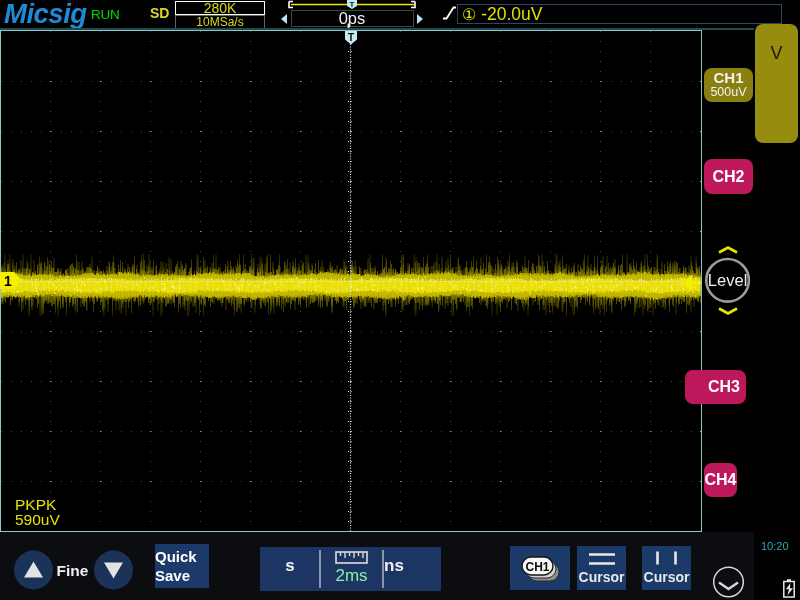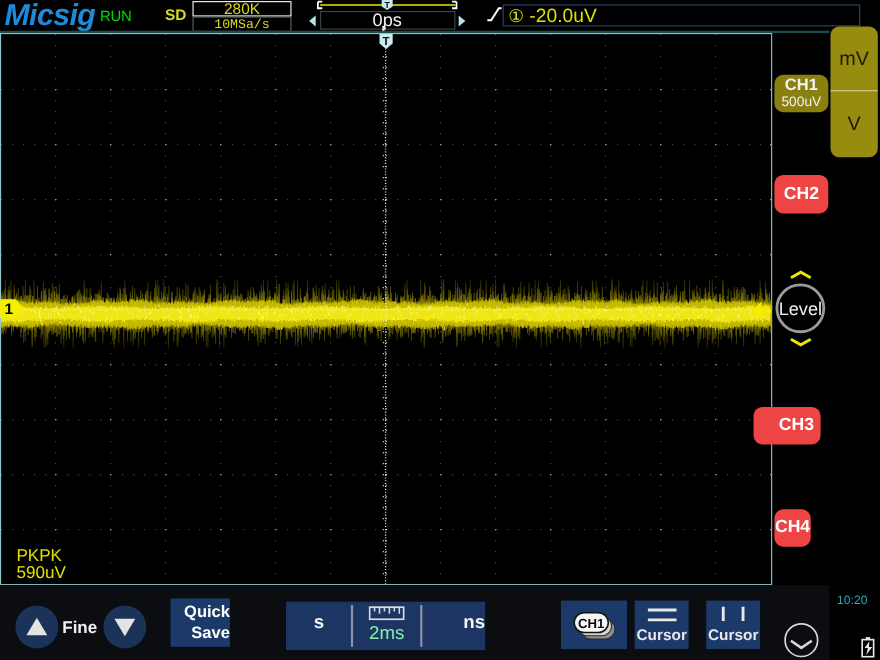--- a/index.html
+++ b/index.html
@@ -1,30 +1,30 @@
 <!DOCTYPE html>
 <html><head>
 <meta charset="utf-8">
 <style>
   html,body{margin:0;padding:0;background:#000;}
   body{width:800px;height:600px;position:relative;overflow:hidden;transform:translateZ(0);
        font-family:"Liberation Sans",sans-serif;}
   .abs{position:absolute;}
   .navy{background:#1c3a69;color:#fff;}
-  .blue-btn{background:#ef4444;color:#fff;font-weight:bold;font-size:16px;
+  .blue-btn{background:#be185d;color:#fff;font-weight:bold;font-size:16px;
     border-radius:8px;display:flex;align-items:center;justify-content:center;}
 </style>
 </head>
 <body>
 
 <div class="abs" style="left:4px;top:-2px;color:#1e8bd8;font-weight:bold;font-style:italic;font-size:27.5px;letter-spacing:-0.5px;">Micsig</div>
 <div class="abs" style="left:91px;top:7px;color:#0d0;font-size:13.5px;letter-spacing:-0.3px;">RUN</div>
 <div class="abs" style="left:150px;top:5px;color:#d9d91f;font-weight:bold;font-size:14px;">SD</div>
 <div class="abs" style="left:175px;top:1px;width:88px;height:12px;border:1px solid #ffffff;color:#d9d91f;font-size:14px;text-align:center;line-height:12px;">280K</div>
-<div class="abs" style="left:175px;top:15px;width:88px;height:12px;border:1px solid #5d6466;color:#d9d91f;font-size:12px;text-align:center;line-height:12px;font-family:Liberation Mono, monospace;">10MSa/s</div>
+<div class="abs" style="left:175px;top:15px;width:88px;height:12px;border:1px solid #5d6466;color:#d9d91f;font-size:12px;text-align:center;line-height:12px;">10MSa/s</div>
 
 <svg class="abs" style="left:272px;top:0;" width="160" height="30" viewBox="0 0 160 30">
   <line x1="19" y1="4.5" x2="142" y2="4.5" stroke="#e8e800" stroke-width="1.5"></line>
   <path d="M17 1.5h4M17 1.5v6h4" stroke="#fff" stroke-width="1.6" fill="none"></path>
   <path d="M143 1.5h-4M143 1.5v6h-4" stroke="#fff" stroke-width="1.6" fill="none"></path>
   <polygon points="75,0 85,0 85,6 80,9 75,6" fill="#c4e9ee"></polygon>
   <text x="80" y="7" font-size="8" font-weight="bold" fill="#061318" text-anchor="middle">T</text>
   <rect x="19.5" y="10.5" width="122" height="16" fill="#000" stroke="#3e4648" stroke-width="1"></rect>
   <text x="80" y="24" font-size="16.5" fill="#f2f2f2" text-anchor="middle">0ps</text>
   <polygon points="15,14 9,19 15,24" fill="#b5e6ee"></polygon>
@@ -125,21 +125,20 @@
   <polygon points="683,253 692,244.5 692,261.5" fill="#f4ee00"></polygon>
 
   <polygon points="0,242 14,242 22,250.5 14,259 0,259" fill="#f4ee00"></polygon>
   <text x="8" y="255.5" font-size="14" font-weight="bold" fill="#000" text-anchor="middle">1</text>
 
   <text x="15" y="480" font-size="15.5" fill="#e3e300">PKPK</text>
   <text x="15" y="495" font-size="15.5" fill="#e3e300">590uV</text>
 </svg>
 
 <div class="abs" style="left:755px;top:24px;width:43px;height:119px;border-radius:8px;background:#968c10;color:#1b1b00;">
-  <div style="height:59px;display:flex;align-items:center;justify-content:center;font-size:18px;border-bottom:1.5px solid #d9d393;box-sizing:border-box;">mV</div>
   <div style="height:58px;display:flex;align-items:center;justify-content:center;font-size:18px;">V</div>
 </div>
 
 <div class="abs" style="left:704px;top:68px;width:49px;height:34px;border-radius:8px;background:#8a8010;color:#f2f2f2;text-align:center;">
   <div style="font-size:15px;font-weight:bold;margin-top:1px;">CH1</div>
   <div style="font-size:12.5px;margin-top:-1px;">500uV</div>
 </div>
 
 <div class="abs blue-btn" style="left:704px;top:159px;width:49px;height:35px;">CH2</div>
 
@@ -159,32 +158,32 @@
 <svg class="abs" style="left:0;top:532px;" width="800" height="68" viewBox="0 0 800 68">
 
   <circle cx="33.5" cy="38" r="19.5" fill="#1b3259"></circle>
   <polygon points="33.5,29.5 43,45.5 24,45.5" fill="#e3e3e3"></polygon>
 
   <circle cx="113.5" cy="38" r="19.5" fill="#1b3259"></circle>
   <polygon points="113.5,46.5 104,30.5 123,30.5" fill="#e3e3e3"></polygon>
   <text x="72.5" y="43.5" font-size="15.5" font-weight="bold" fill="#f0f0f0" text-anchor="middle">Fine</text>
 </svg>
 
-<div class="abs navy" style="left:155px;top:544px;width:54px;height:44px;text-align:right;font-weight:bold;font-size:15px;line-height:19px;padding-top:3px;box-sizing:border-box;">Quick<br>Save</div>
+<div class="abs navy" style="left:155px;top:544px;width:54px;height:44px;text-align:left;font-weight:bold;font-size:15px;line-height:19px;padding-top:3px;box-sizing:border-box;">Quick<br>Save</div>
 
 <div class="abs" style="left:260px;top:547px;width:181px;height:44px;background:#1c3563;"></div>
 <div class="abs" style="left:319px;top:550px;width:2px;height:38px;background:#8d95a8;"></div>
 <div class="abs" style="left:382px;top:550px;width:2px;height:38px;background:#8d95a8;"></div>
 <div class="abs" style="left:260px;top:556px;width:60px;color:#f2f2f2;font-weight:bold;font-size:17px;text-align:center;">s</div>
 <svg class="abs" style="left:335px;top:551px;" width="33" height="13" viewBox="0 0 33 13">
   <rect x="1" y="1" width="31" height="11" fill="none" stroke="#dcdcdc" stroke-width="1.6"></rect>
   <path d="M5.5 1v4M10 1v6M14.5 1v4M19 1v6M23.5 1v4M28 1v6" stroke="#dcdcdc" stroke-width="1.4"></path>
 </svg>
 <div class="abs" style="left:321px;top:566px;width:61px;color:#86efac;font-size:17px;text-align:center;">2ms</div>
-<div class="abs" style="left:384px;top:556px;width:57px;color:#f2f2f2;font-weight:bold;font-size:17px;text-align:right;">ns</div>
+<div class="abs" style="left:384px;top:556px;width:57px;color:#f2f2f2;font-weight:bold;font-size:17px;text-align:left;">ns</div>
 
 <div class="abs navy" style="left:510px;top:546px;width:60px;height:44px;"></div>
 <svg class="abs" style="left:510px;top:546px;" width="60" height="44" viewBox="0 0 60 44">
   <rect x="18" y="17" width="31" height="18" rx="9" fill="#8f8f8f" stroke="#2a2a2a" stroke-width="1"></rect>
   <rect x="15" y="14" width="31" height="18" rx="9" fill="#d4d4d4" stroke="#2a2a2a" stroke-width="1"></rect>
   <rect x="12" y="11" width="31" height="18" rx="9" fill="#f6f6f6" stroke="#151515" stroke-width="1.4"></rect>
   <text x="27.5" y="24.5" font-size="12" font-weight="bold" fill="#0a0a0a" text-anchor="middle">CH1</text>
 </svg>
 
 <div class="abs navy" style="left:577px;top:546px;width:49px;height:44px;"></div>

